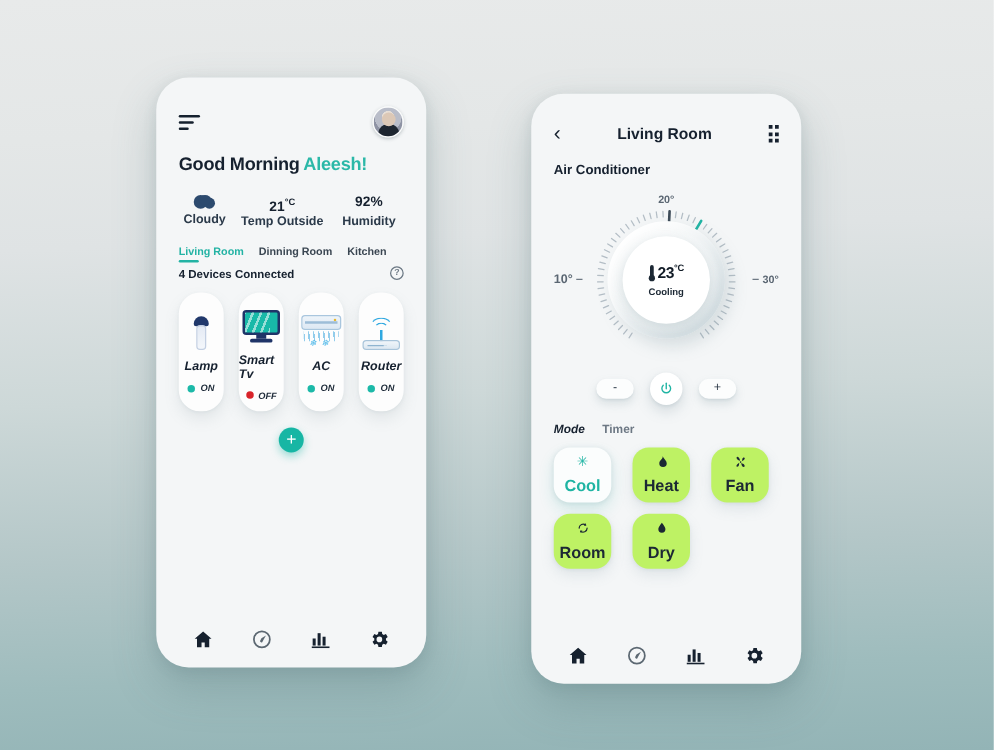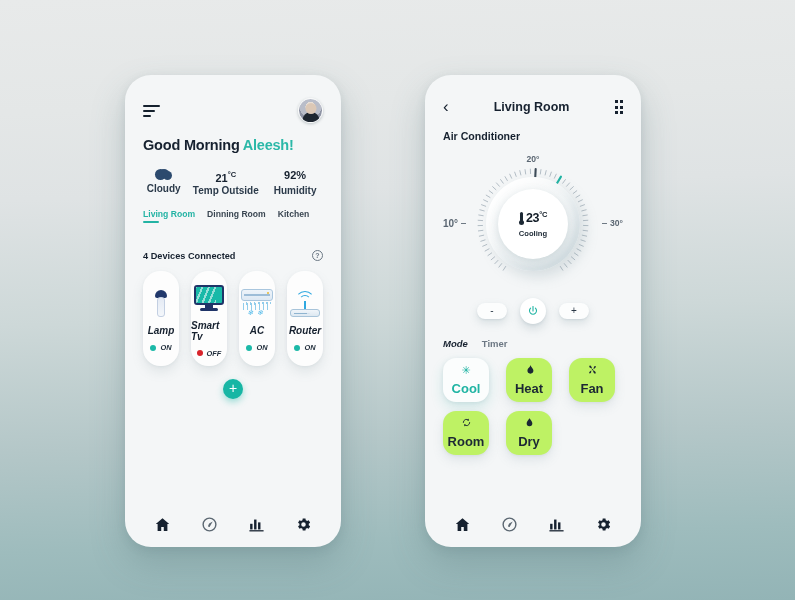--- a/index.html
+++ b/index.html
@@ -15,21 +15,21 @@
 
   
   .phone {
     position: absolute;
     width: 216px; height: 472px;
     background: #f4f6f7;
     border-radius: 26px;
     box-shadow: 0 16px 34px rgba(80,110,115,0.28), 0 3px 10px rgba(70,100,105,0.13);
     overflow: hidden;
   }
-  #phone-home { left: 125px; top: 75px; }
+  #phone-home { left: 125px; top: 62px; }
   #phone-ac   { left: 425px; top: 75px; }
 
   .screen { position: relative; width: 100%; height: 100%; padding: 0 18px; }
 
   
   .topbar {
     display: flex; align-items: center; justify-content: space-between;
     padding-top: 23px;
   }
   .hamburger { width: 17px; display: flex; flex-direction: column; gap: 3px; cursor: pointer; }
@@ -89,21 +89,21 @@
   .tab { font-size: 8.6px; font-weight: bold; color: #3a4652; cursor: pointer; padding-bottom: 3px; position: relative; }
   .tab.active { color: #23b3a4; }
   .tab.active::after {
     content: ""; position: absolute; left: 0; bottom: -1px;
     width: 16px; height: 2.2px; background: #23b3a4; border-radius: 2px;
   }
 
   
   .dev-head {
     display: flex; align-items: center; justify-content: space-between;
-    margin-top: 28px;
+    margin-top: 4px;
   }
   .dev-count { font-size: 9.2px; font-weight: bold; color: #16212f; }
   .help-ico {
     width: 11px; height: 11px; border-radius: 50%;
     border: 1.1px solid #6b7884;
     font-size: 7px; color: #6b7884; text-align: center; line-height: 9.5px;
     font-weight: bold; cursor: pointer;
   }
 
   

